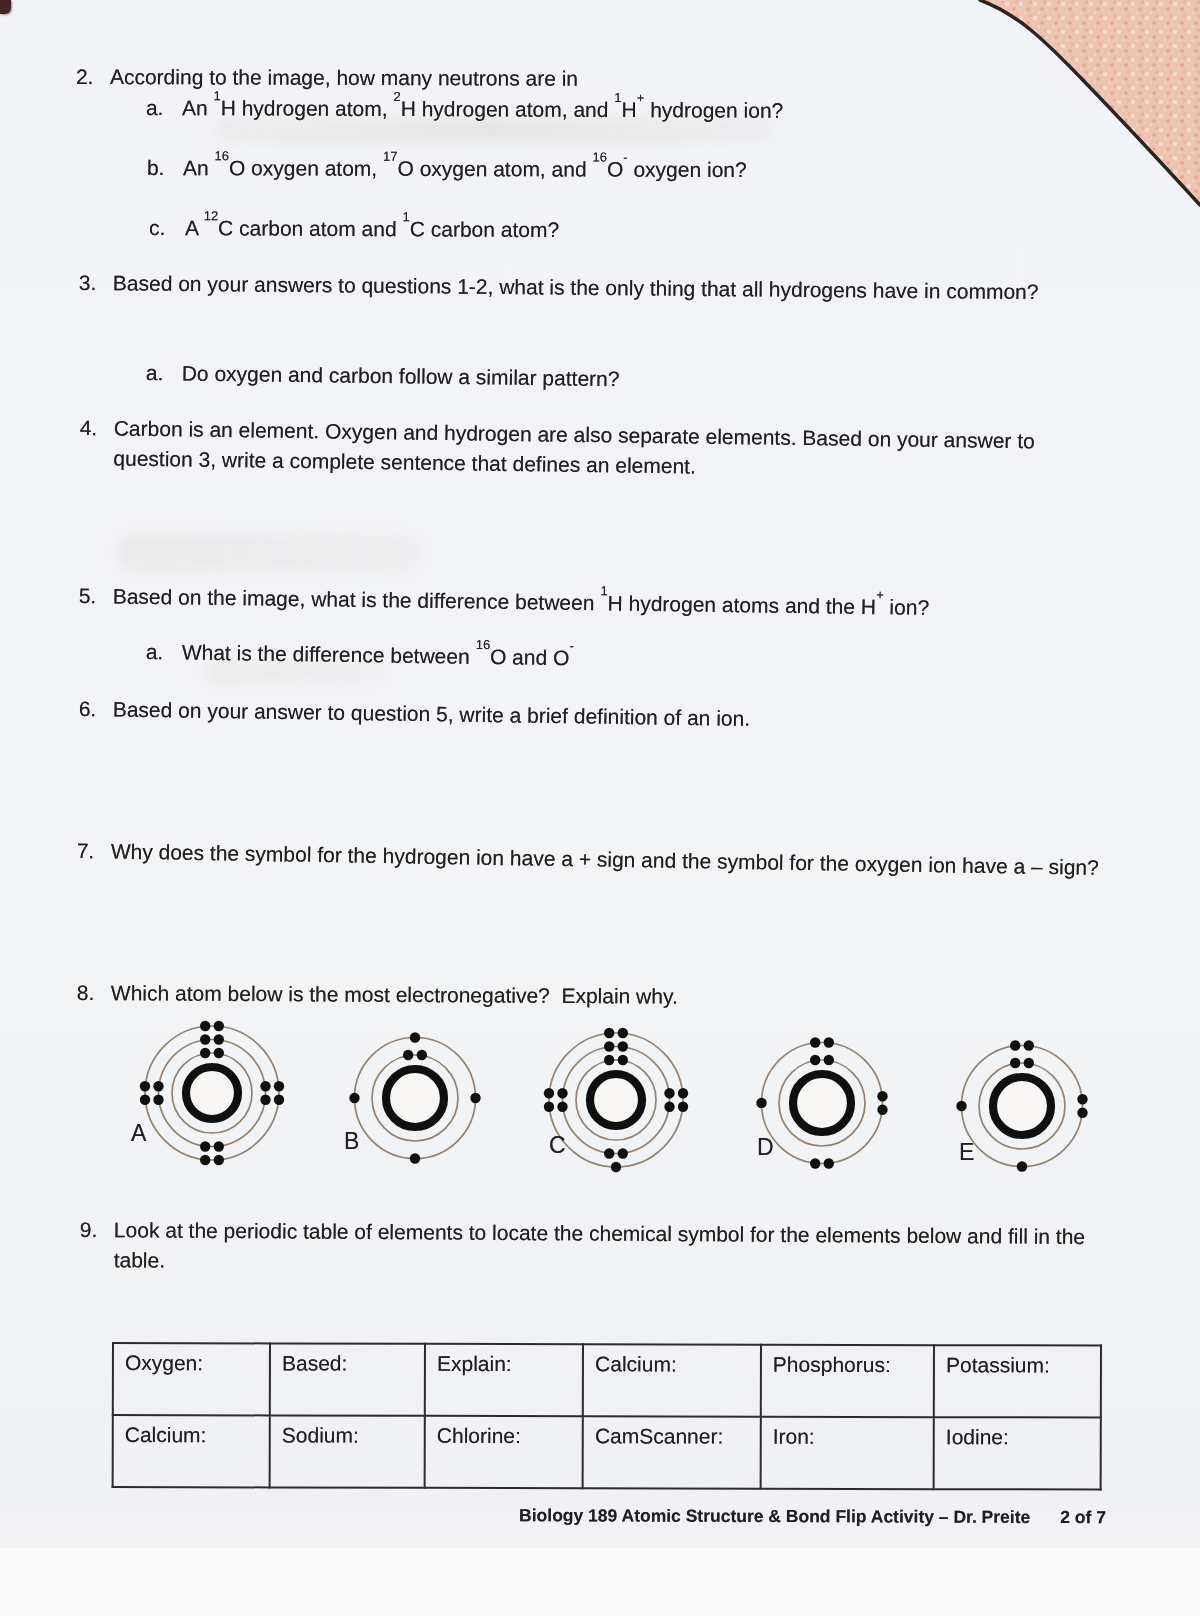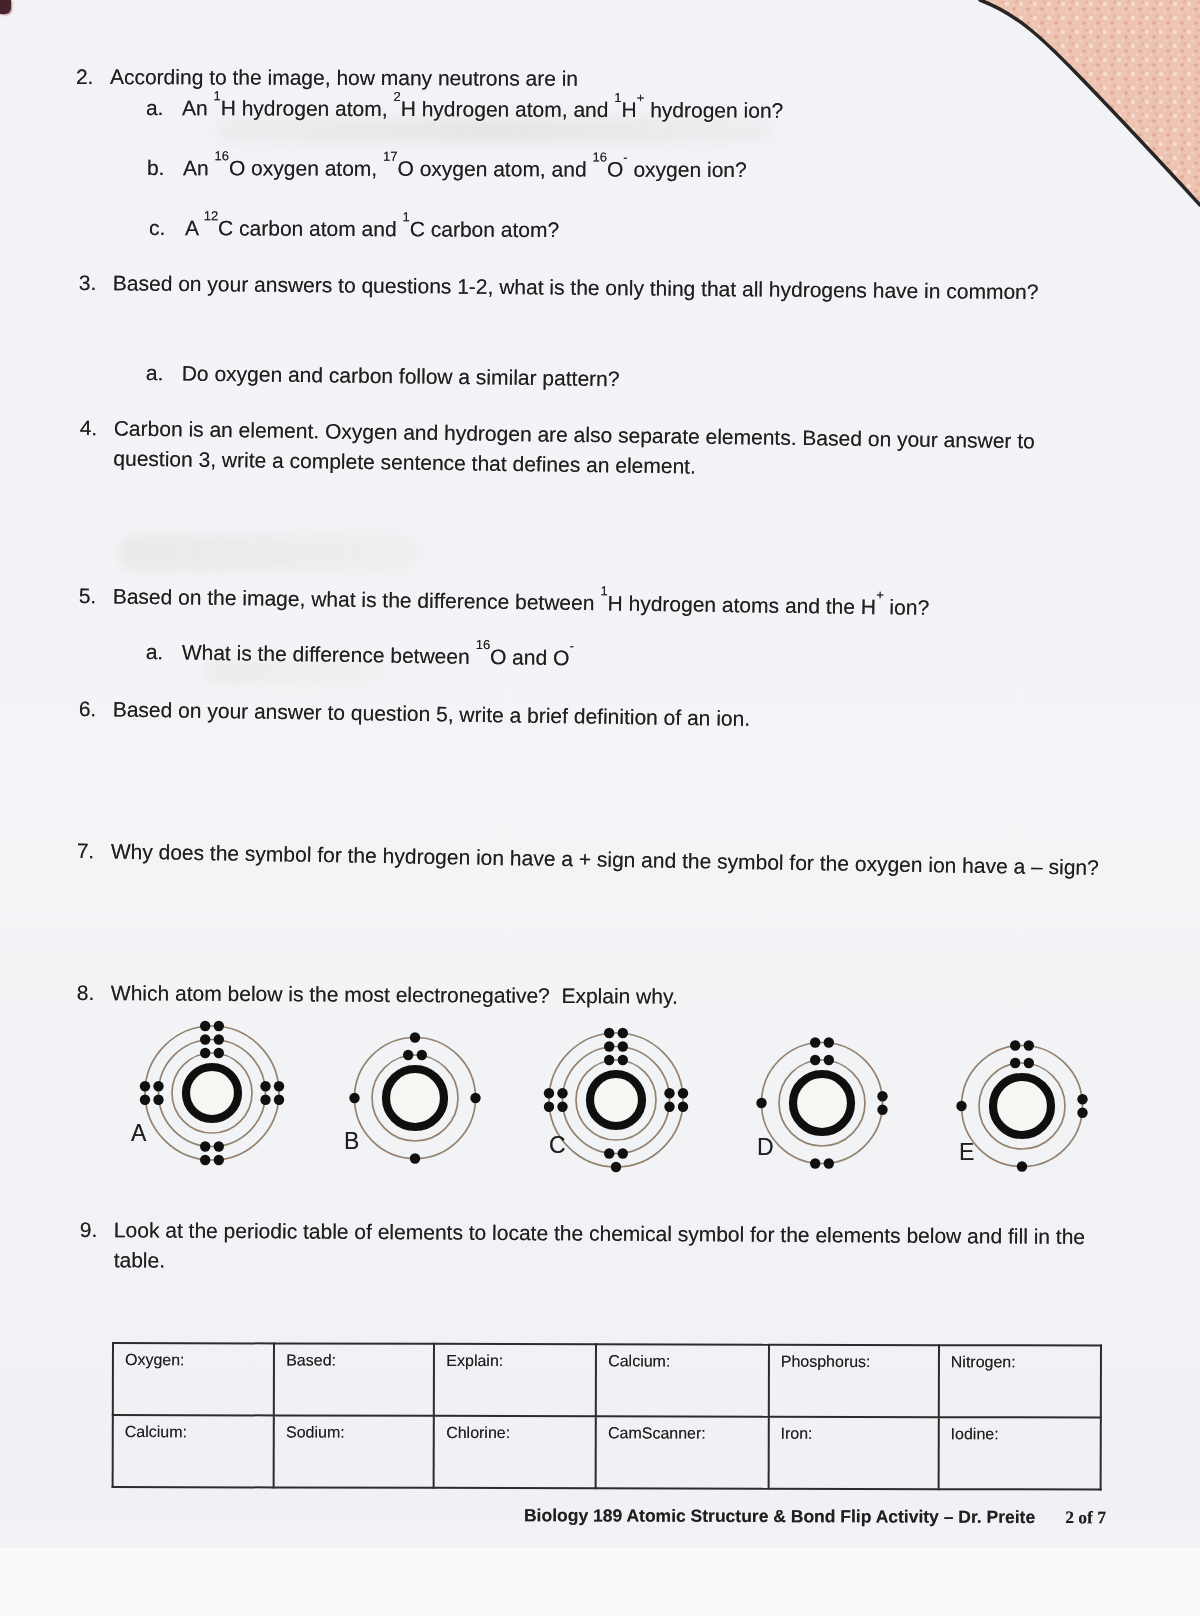--- a/index.html
+++ b/index.html
@@ -13,24 +13,24 @@
   .qnum{flex:0 0 34px;width:34px;}
   .sub .qnum{flex:0 0 36px;width:36px;}
   .qline{white-space:pre;}
   sup{font-size:13px;line-height:0;position:relative;top:-7px;}
   .atom{position:absolute;width:170px;height:170px;}
   .atom svg{display:block;width:170px;height:170px;}
   .atom-label{position:absolute;font-size:23px;text-shadow:0 0 0.6px rgba(25,25,25,0.6);}
   table.el-table{position:absolute;left:112px;top:1342px;width:990px;border-collapse:collapse;
      transform:rotate(0.15deg);transform-origin:left top;background:transparent;}
   table.el-table td{border:2px solid #2c2c2c;width:165px;height:63px;vertical-align:top;
-     padding:7px 16px 0 11px;font-size:16px;text-shadow:0 0 0.5px rgba(25,25,25,0.6);}
+     padding:7px 16px 0 11px;font-size:21px;text-shadow:0 0 0.5px rgba(25,25,25,0.6);}
   .footer{position:absolute;top:1506px;left:400px;width:706px;text-align:right;font-size:17.5px;
      font-weight:600;transform:rotate(0.2deg);text-shadow:0 0 0.5px rgba(25,25,25,0.55);}
-  .footer .pg{font-weight:700;margin-left:30px;font-family:Liberation Serif, serif;}
+  .footer .pg{font-weight:700;margin-left:30px;}
   .watermark{position:absolute;top:1640px;left:656px;font-size:31px;color:#333333;letter-spacing:0.2px;}
   .bottom-strip{position:absolute;left:0;top:1548px;width:1200px;height:68px;background:#fafafb;}
   .corner-svg{position:absolute;top:0;right:0;}
   .corner-mark{position:absolute;left:0;top:0;width:11px;height:14px;background:#46232a;
      border-radius:0 0 6px 0;box-shadow:1px 1px 2px rgba(120,30,40,0.5);}
   .smudge{position:absolute;border-radius:14px;filter:blur(7px);pointer-events:none;}
   .smudge.s1{left:215px;top:118px;width:560px;height:24px;
      background:linear-gradient(90deg,rgba(175,155,135,0.07),rgba(165,145,125,0.14),rgba(175,155,135,0.06));}
   .smudge.s2{left:120px;top:535px;width:300px;height:36px;
      background:linear-gradient(90deg,rgba(170,150,130,0.10),rgba(170,150,130,0.05));}
@@ -245,21 +245,21 @@
 <span class="atom-label" style="left:959px;top:1139px;">E</span>
 
 <table class="el-table">
     <tbody>
       <tr>
         <td>Oxygen:</td>
         <td>Based:</td>
         <td>Explain:</td>
         <td>Calcium:</td>
         <td>Phosphorus:</td>
-        <td>Nitrogen:</td>
+        <td>Potassium:</td>
       </tr>
       <tr>
         <td>Calcium:</td>
         <td>Sodium:</td>
         <td>Chlorine:</td>
         <td>CamScanner:</td>
         <td>Iron:</td>
         <td>Iodine:</td>
       </tr>
     </tbody>

